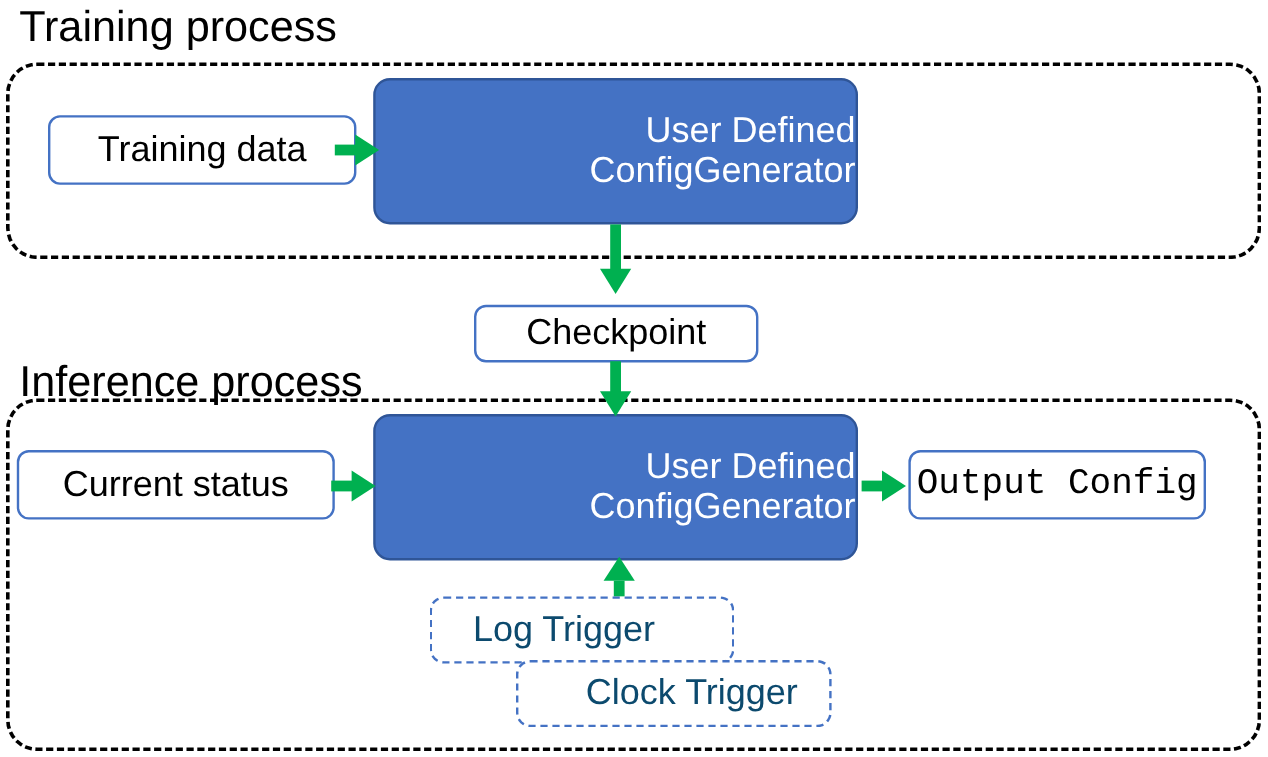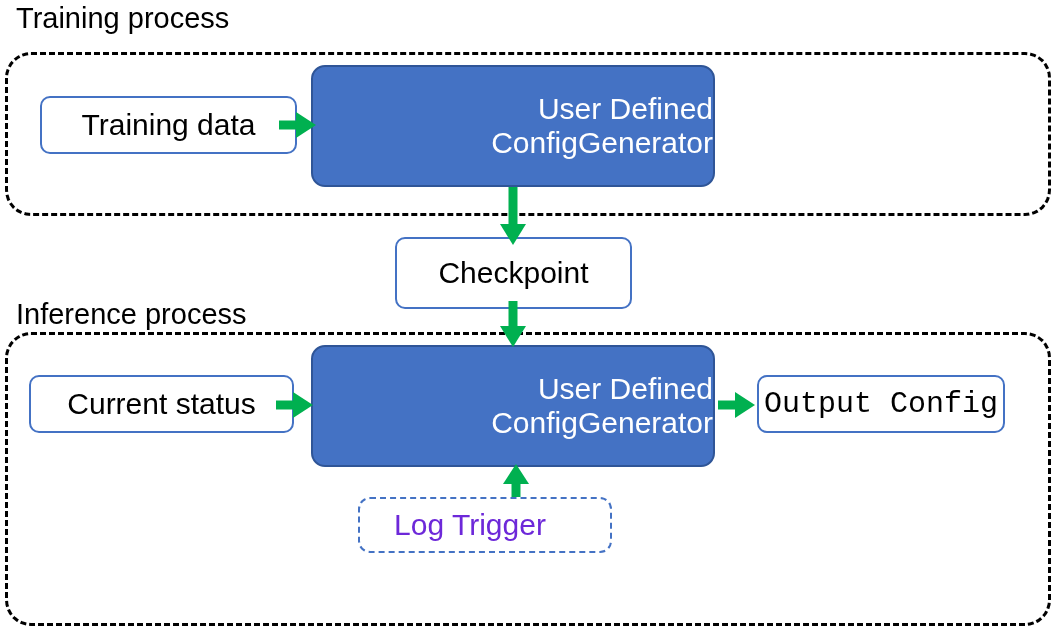--- a/index.html
+++ b/index.html
@@ -16,21 +16,21 @@
     width: 1057px;
     height: 631px;
     background: #ffffff;
     overflow: hidden;
   }
 
   
   .section-title {
     position: absolute;
     font-family: "Liberation Sans", sans-serif;
-    font-size: 29px;
+    font-size: 36px;
     line-height: 1;
     color: #000000;
     white-space: nowrap;
     letter-spacing: 0px;
   }
 
   
   .group-box {
     position: absolute;
     box-sizing: border-box;
@@ -78,21 +78,21 @@
   
   .trigger-box {
     position: absolute;
     box-sizing: border-box;
     border: 2.5px dashed #4472C4;
     border-radius: 12px;
     background: #ffffff;
     display: flex;
     align-items: center;
     justify-content: center;
-    color: #6d28d9;
+    color: #0c4a6e;
     font-family: "Liberation Sans", sans-serif;
     font-size: 30px;
     line-height: 1;
     white-space: nowrap;
   }
 
   
   #arrow-layer {
     position: absolute;
     left: 0;
@@ -111,37 +111,38 @@
 
   <div class="group-box" style="left:5px; top:52px; width:1046px; height:164px;"></div>
 
   <div class="io-box" style="left:40px; top:96px; width:257px; height:58px;text-align:right;">Training data</div>
 
   <div class="proc-box" style="left:311px; top:65px; width:404px; height:122px;">
     <span class="line">User Defined</span>
     <span class="line">ConfigGenerator</span>
   </div>
 
-  <div class="io-box" style="left:395px; top:237px; width:237px; height:72px;">Checkpoint</div>
+  <div class="io-box" style="left:395px; top:254px; width:237px; height:48px;">Checkpoint</div>
 
   <div class="section-title" style="left:16px; top:283px;margin-top:17px;">Inference process</div>
 
   <div class="group-box" style="left:5px; top:332px; width:1046px; height:294px;"></div>
 
-  <div class="io-box" style="left:29px; top:375px; width:265px; height:58px;">Current status</div>
+  <div class="io-box" style="left:14px; top:375px; width:265px; height:58px;">Current status</div>
 
   <div class="proc-box" style="left:311px; top:345px; width:404px; height:122px;">
     <span class="line">User Defined</span>
     <span class="line">ConfigGenerator</span>
   </div>
 
   <div class="io-box" style="left:757px; top:375px; width:248px; height:58px;font-family:Liberation Mono, monospace;">Output Config</div>
 
   <div class="trigger-box" style="left:358px; top:497px; width:254px; height:56px; z-index:1; justify-content:center; padding-right:30px;">Log Trigger</div>
 
+  <div class="trigger-box" style="left:430px; top:550px; width:263px; height:56px; z-index:2; justify-content:center; padding-left:30px;">Clock Trigger</div>
 
   <svg id="arrow-layer" viewBox="0 0 1057 631" xmlns="http://www.w3.org/2000/svg">
 
     <g>
       <line x1="279" y1="125" x2="300" y2="125" stroke="#00B050" stroke-width="9"></line>
       <polygon points="296,112 316,125 296,138" fill="#00B050"></polygon>
     </g>
 
     <g>
       <line x1="513" y1="187" x2="513" y2="228" stroke="#00B050" stroke-width="9"></line>

